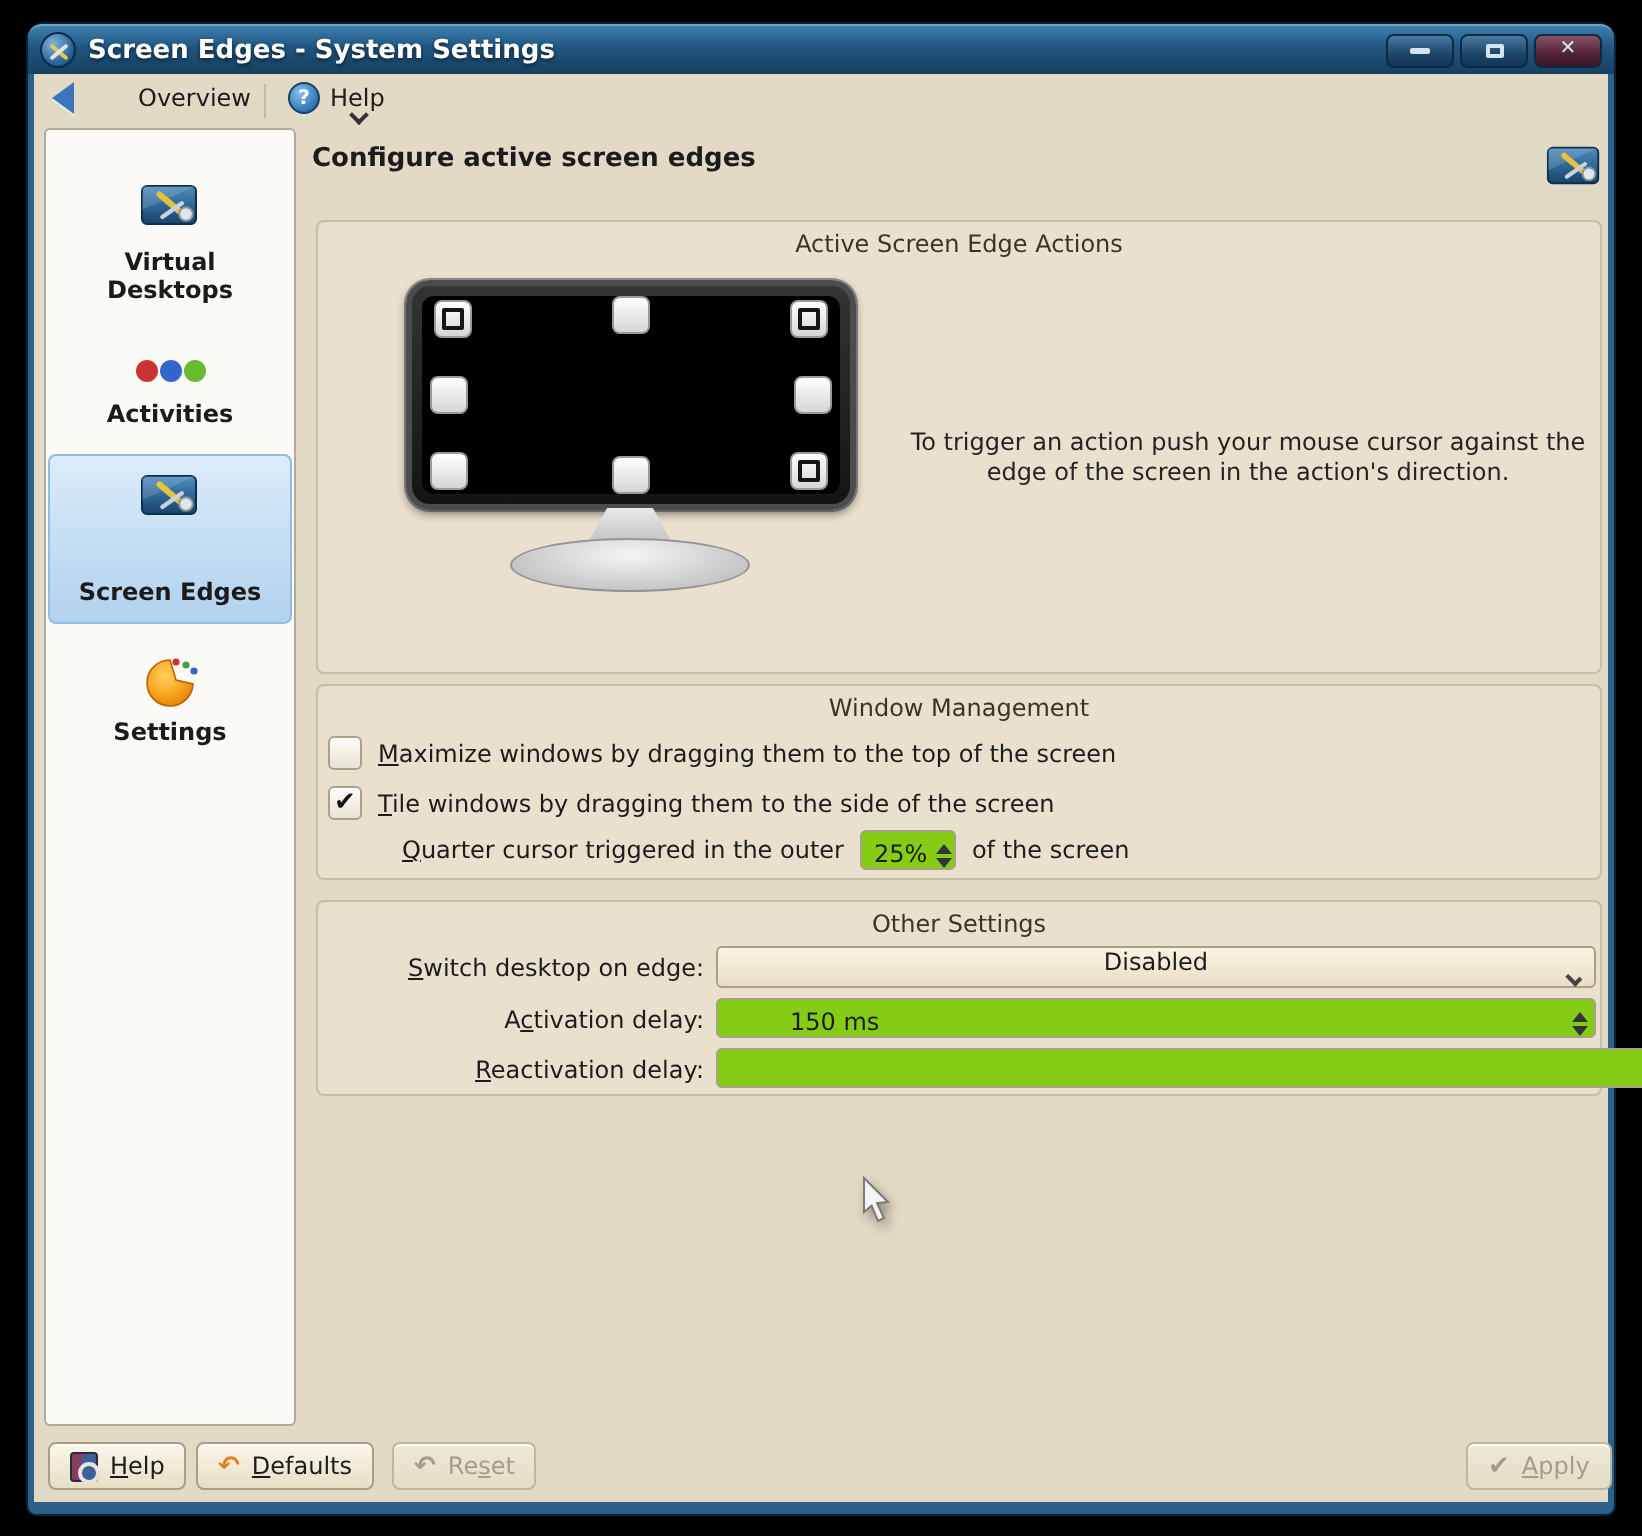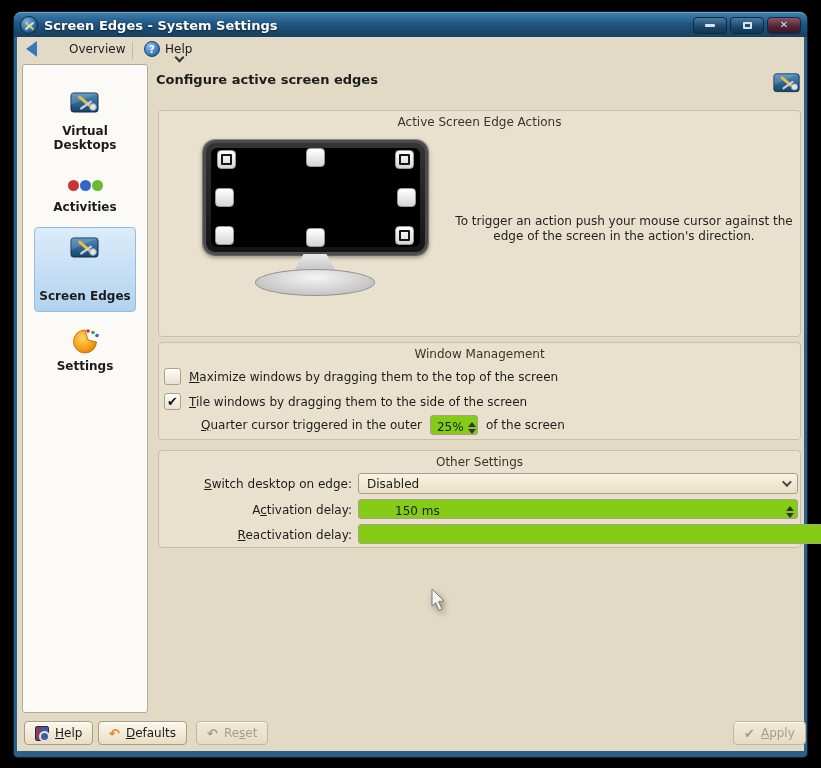--- a/index.html
+++ b/index.html
@@ -74,21 +74,21 @@
     display:flex; flex-direction:column; align-items:center; padding-top:18px;
   }
   .side-item {
     width:120px; padding:8px 2px 7px; margin-bottom:6px;
     display:flex; flex-direction:column; align-items:center; gap:4px;
     border-radius:4px; text-align:center;
   }
   .side-item .lbl { font-weight:bold; font-size:12px; color:#1b1b1b; line-height:1.15; width:92px; }
   .side-item.selected {
     background:linear-gradient(#dcecfa,#b1d2ee);
-    border:1px solid #93bce0; width:102px;gap:24px;
+    border:1px solid #93bce0; width:122px;gap:24px;
   }
   .dots-icon { display:flex; gap:1px; padding:6px 0; }
   .dots-icon b { width:11px; height:11px; border-radius:50%; display:block; }
   .mon-icon { width:32px; height:30px; }
   .ws-icon { width:32px; height:30px; }
 
   
   .heading { left:156px; top:72px; font-weight:bold; font-size:13px; color:#1c1c1c; }
   .heading-icon { left:772px; top:72px; width:30px; height:28px; }
 
@@ -330,21 +330,21 @@
         <span class="dn"></span>
       </span>
   </span>
   <span>of the screen</span>
 </div>
 
 <div class="abs groupbox" style="top:450px; height:98px;">
   <div class="gtitle">Other Settings</div>
 </div>
 <div class="abs field-label" style="left:157px; top:477px;"><span></span><span class="ac">S</span><span>witch desktop on edge:</span></div>
-<div class="abs combobox" style="left:358px; top:473px; width:440px;">
+<div class="abs combobox" style="left:358px; top:473px; width:440px;flex-direction:column;">
   <span>Disabled</span>
   <span class="chev"></span>
 </div>
 <div class="abs field-label" style="left:157px; top:503px;"><span>A</span><span class="ac">c</span><span>tivation delay:</span></div>
 <div class="abs spinbox" style="left:358px; top:499px; width:440px;padding-left:36px;">
   <span>150 ms</span>
   <span class="spin-arrows" style="margin-left:auto;">
       <span class="up"></span>
       <span class="dn"></span>
     </span>

